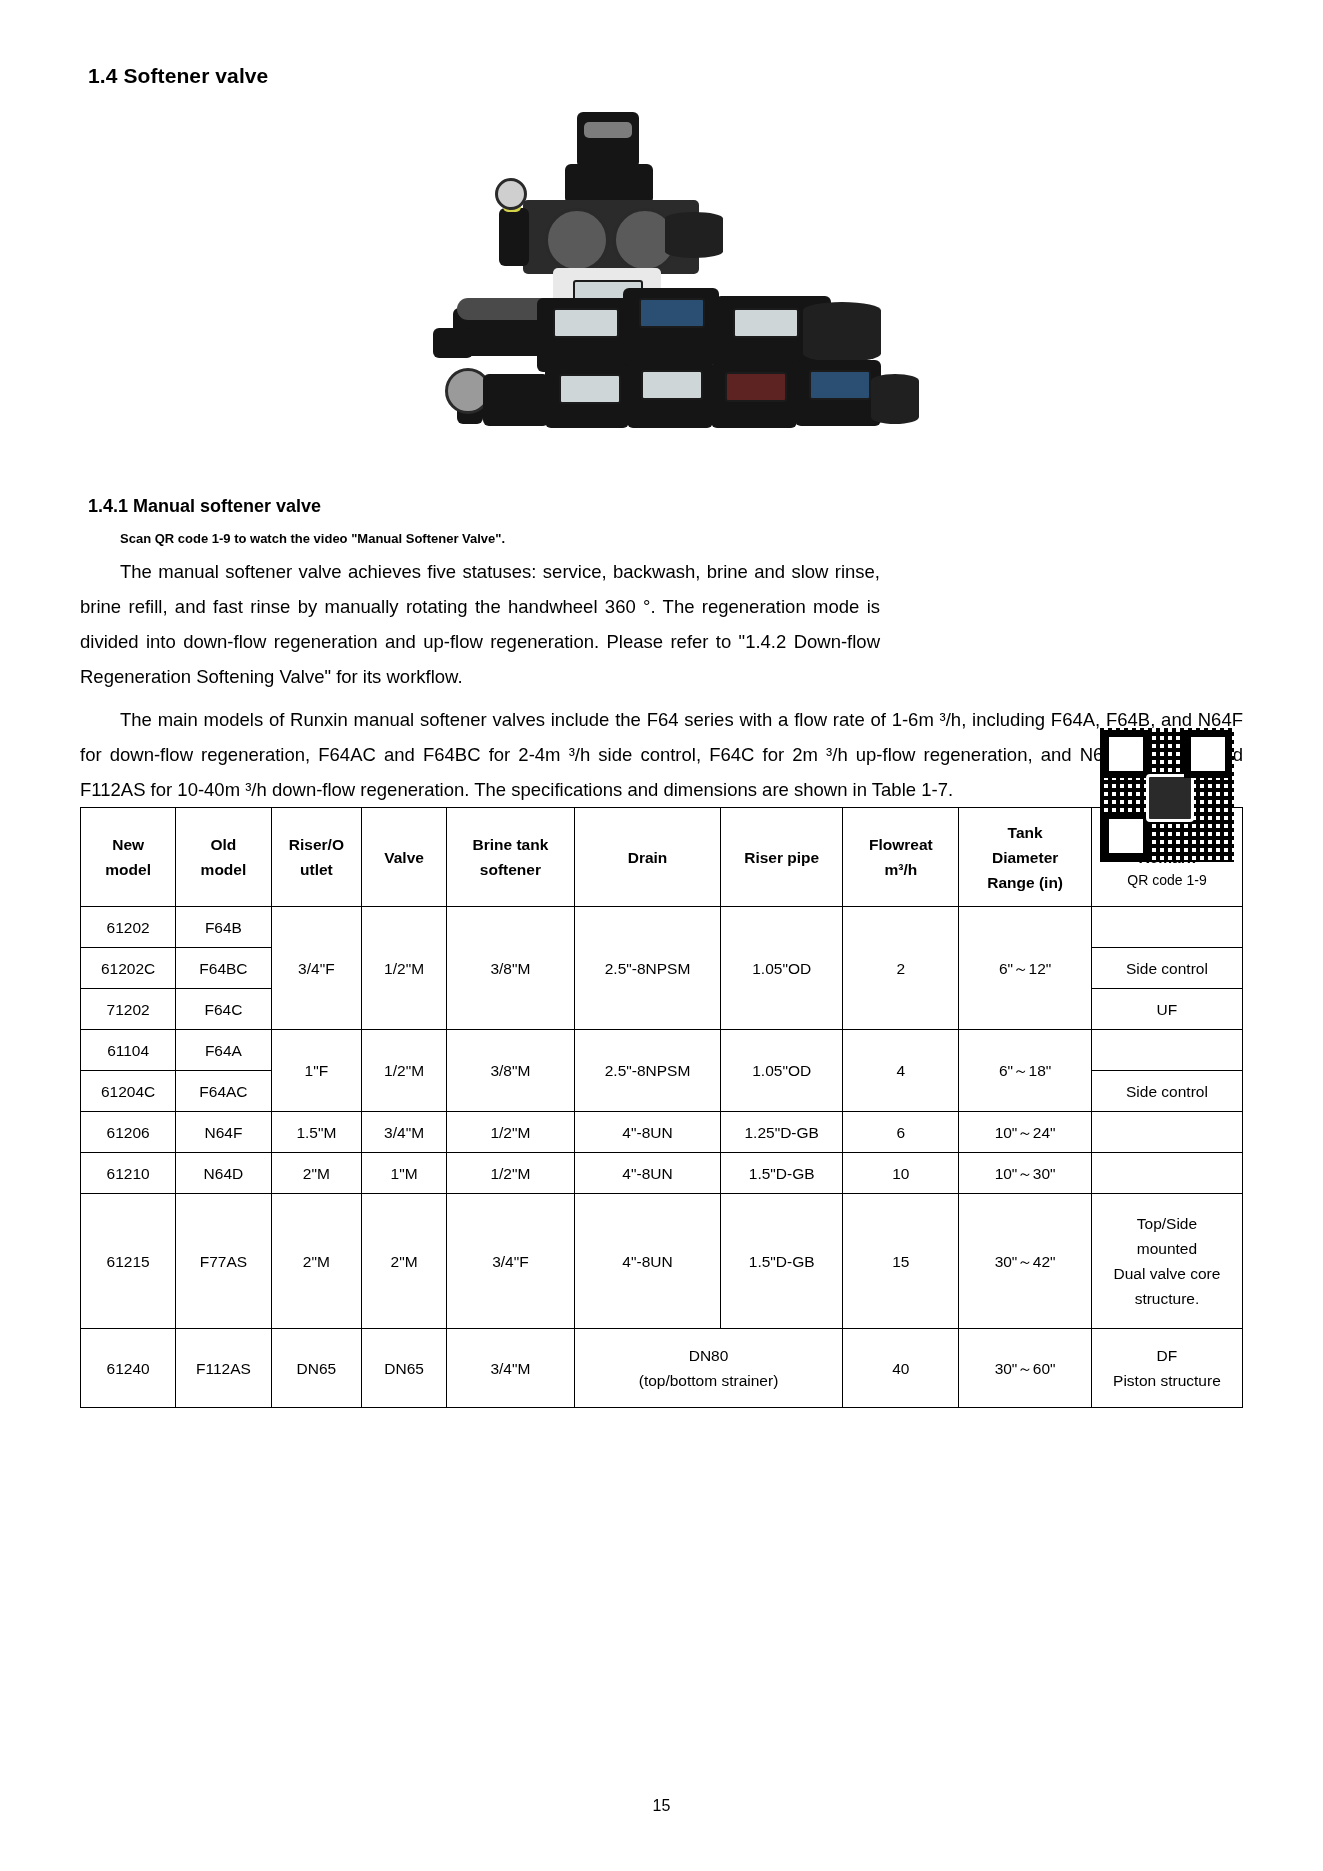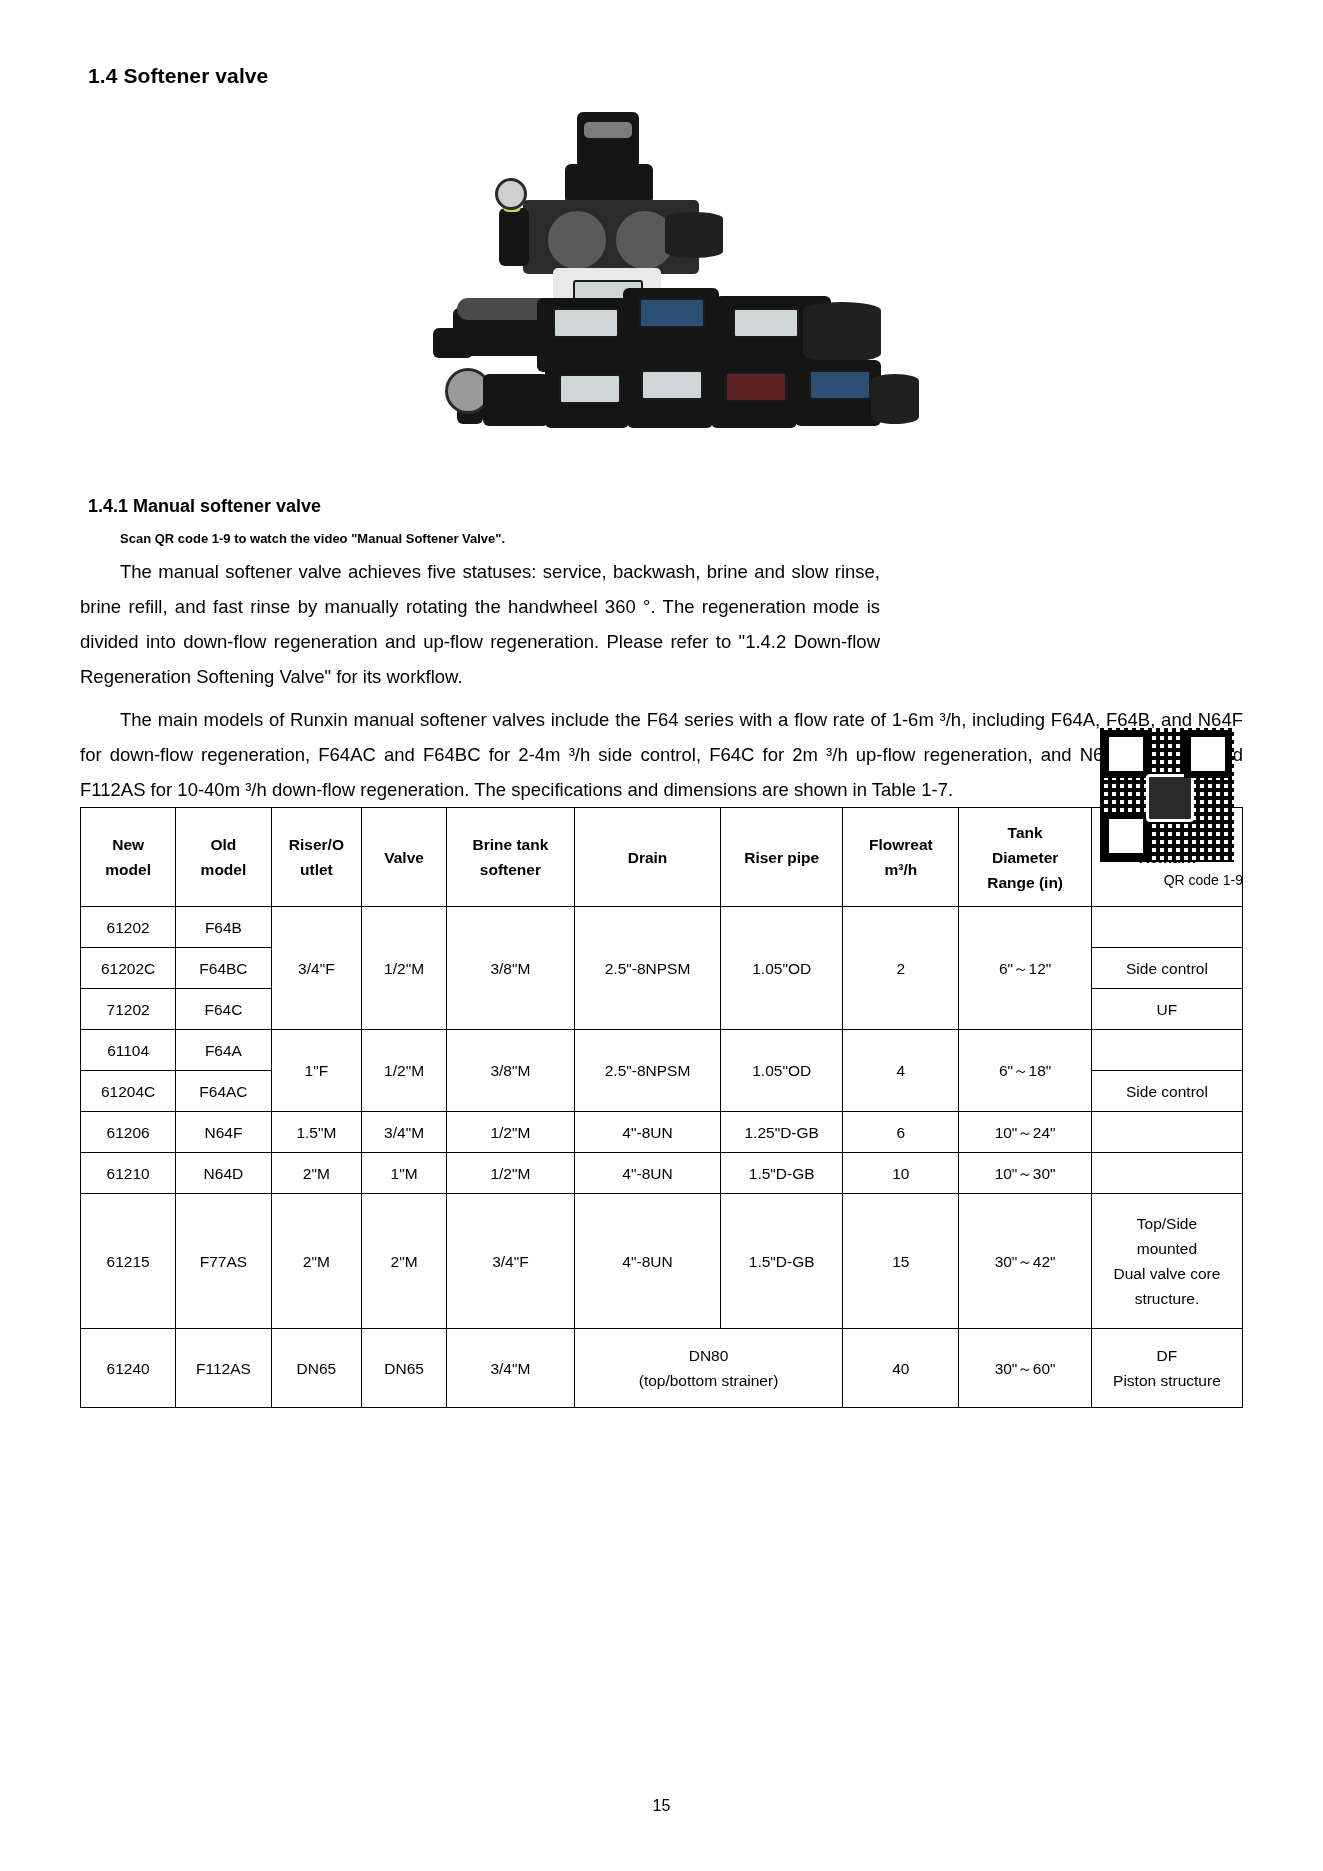--- a/index.html
+++ b/index.html
@@ -106,21 +106,21 @@
   }
   .text-col { width: 800px; }
   .text-col-full { width: 100%; }
 
   
   .qr-block {
     position: absolute;
     right: 80px;
     top: 728px;
     width: 152px;
-    text-align: right;
+    text-align: center;
   }
   .qr-img {
     width: 134px;
     height: 134px;
     margin: 0 auto;
     background-color: #ffffff;
     background-image:
       repeating-linear-gradient(90deg, #000 0 4px, transparent 4px 8px),
       repeating-linear-gradient(0deg, #000 0 4px, transparent 4px 8px);
     background-size: 8px 8px, 8px 8px;

